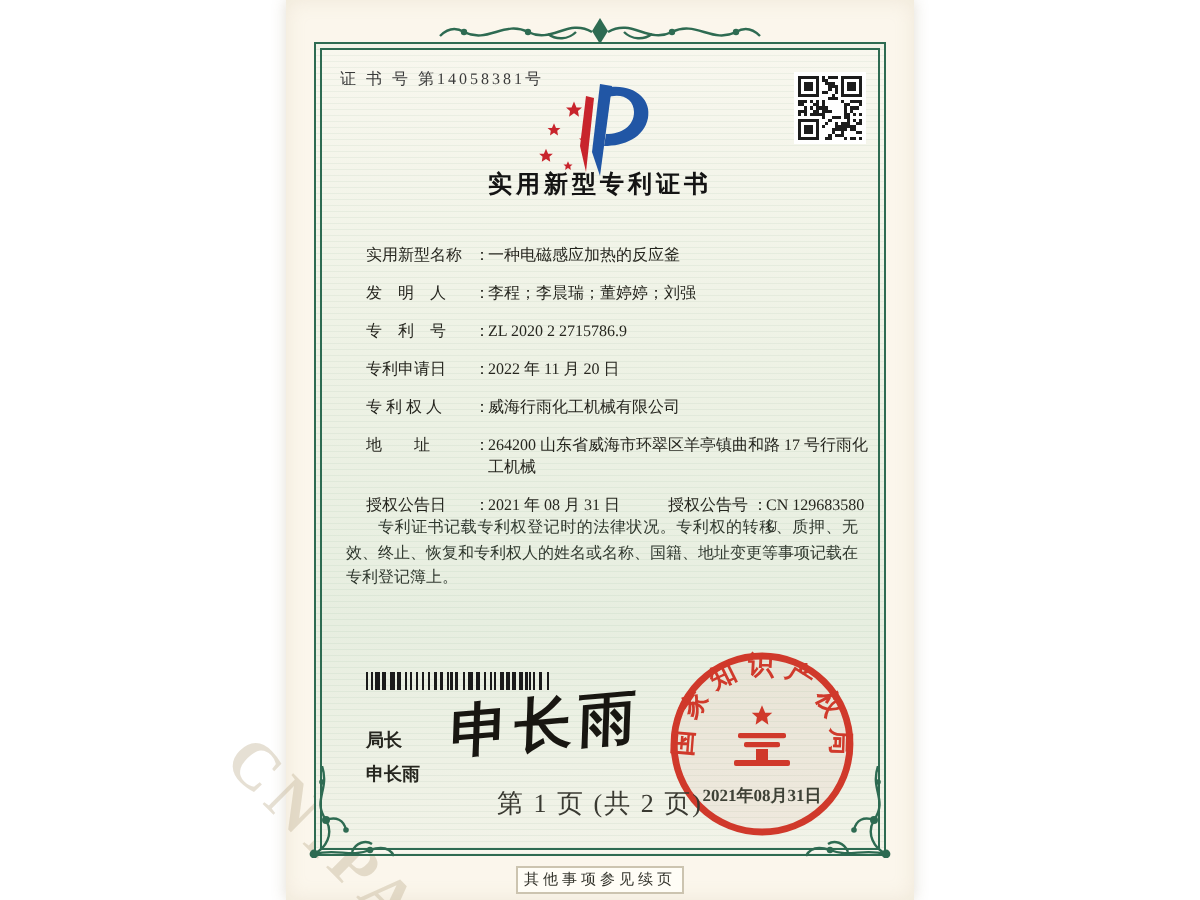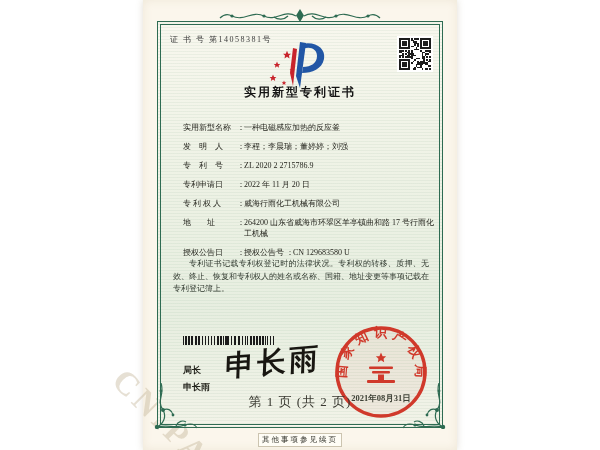--- a/index.html
+++ b/index.html
@@ -40,21 +40,21 @@
   .title{
     position:absolute;left:0;right:0;top:84px;text-align:center;
     font-size:12px;font-weight:bold;letter-spacing:2px;color:#141414;
   }
   .fields{position:absolute;left:40px;top:122px;right:18px;font-size:8px;color:#26261f}
   .frow{display:flex;line-height:11px;margin-bottom:8px}
   .fl{flex:none;width:54px;white-space:pre}
   .fc{flex:none;width:7px}
   .fv{flex:1;min-width:0}
   .fv.fixed{flex:none;width:72px}
-  .pair2{display:flex;}
+  .pair2{display:flex;margin-left:18px}
   .pair2 .fl{width:42px}
   .notice{
     position:absolute;left:30px;right:28px;top:258px;
     font-size:8px;line-height:12.6px;text-align:justify;color:#30392f;
   }
   .notice p{margin:0;text-indent:2em}
   .barcode{position:absolute;left:40px;top:336px;width:93px;height:9px}
   .barcode svg{display:block;width:93px;height:9px;fill:#1b1b1b}
   .sig-title{position:absolute;left:40px;top:364px;font-size:9px;font-weight:bold;color:#26261f}
   .sig-name{position:absolute;left:40px;top:381px;font-size:9px;font-weight:bold;color:#26261f}
@@ -368,20 +368,21 @@
         <span class="fv">威海行雨化工机械有限公司</span>
       </div>
       <div class="frow">
         <span class="fl">地　　址</span>
           <span class="fc">：</span>
         <span class="fv">264200 山东省威海市环翠区羊亭镇曲和路 17 号行雨化工机械</span>
       </div>
       <div class="frow">
         <span class="fl">授权公告日</span>
           <span class="fc">：</span>
+        <span class="fv fixed">2021 年 08 月 31 日</span>
         <span class="pair2">
           <span class="fl">授权公告号</span>
             <span class="fc">：</span>
           <span class="fv">CN 129683580 U</span>
         </span>
       </div>
     </div>
 
     <div class="notice">
       <p>专利证书记载专利权登记时的法律状况。专利权的转移、质押、无效、终止、恢复和专利权人的姓名或名称、国籍、地址变更等事项记载在专利登记簿上。</p>

